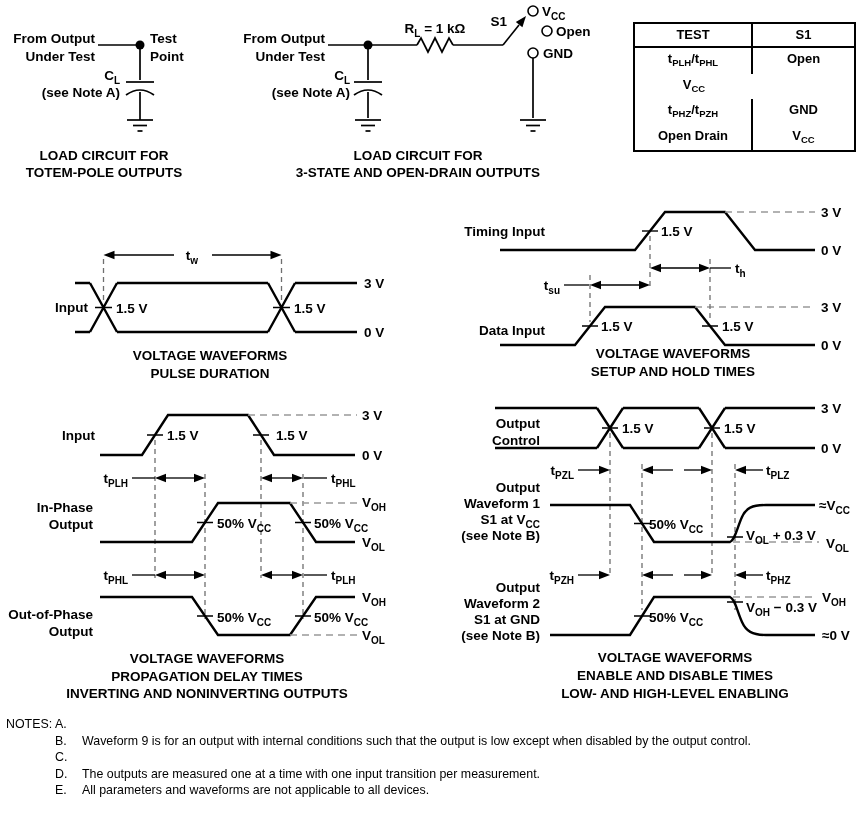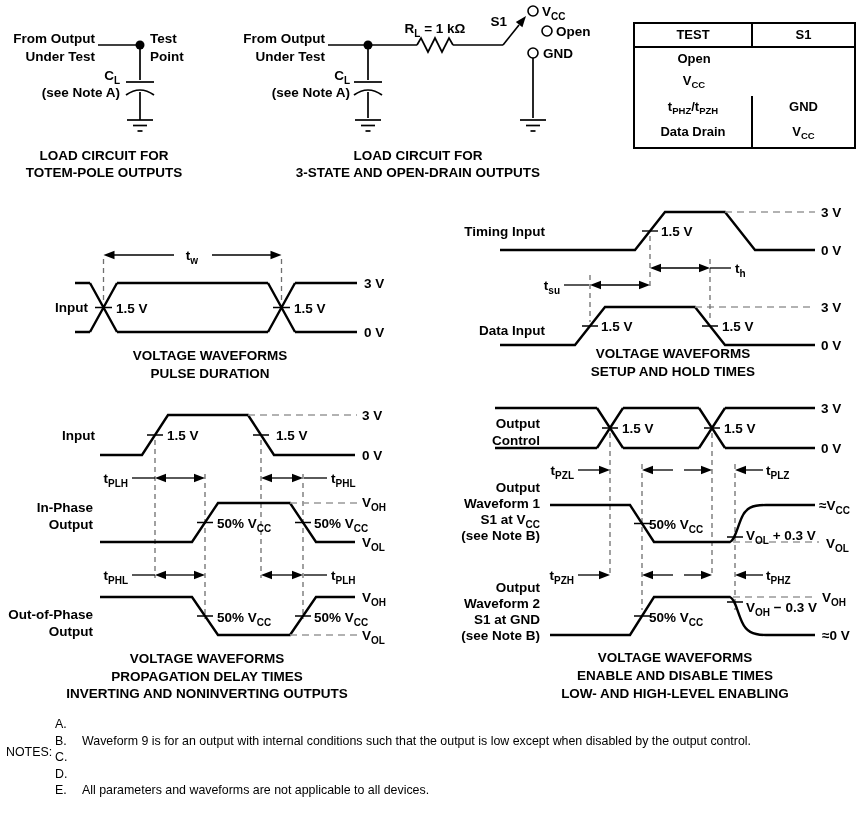--- a/index.html
+++ b/index.html
@@ -22,21 +22,21 @@
   .ti-table { position:absolute; left:633px; top:22px; width:219px; border:2px solid #000;
               font-weight:bold; font-size:13px; }
   .ti-row { display:grid; grid-template-columns:118px 1fr; }
   .ti-hdr { border-bottom:2px solid #000; }
   .ti-cell { text-align:center; padding:2px 0 3px 0; line-height:17px; }
   .ti-c1 { border-right:2px solid #000; }
   .ti-table sub { font-size:9.5px; vertical-align:-2.5px; }
 
   
   .notes { position:absolute; left:6px; top:716px; width:852px; font-size:12.4px; color:#000; }
-  .notes-label { position:absolute; left:0; top:0; line-height:16.5px;margin-top:28px; }
+  .notes-label { position:absolute; left:0; top:0; line-height:16.5px; }
   .note-row { display:flex; padding-left:49px; line-height:16.5px; white-space:nowrap; }
   .note-letter { width:27px; flex:none; }
   .note-text sub { font-size:9px; vertical-align:-2px; }
 </style>
 </head>
 <body>
 
 <div id="page">
 
   <svg style="left:0;top:0" width="230" height="195" viewBox="0 0 230 195">
@@ -105,31 +105,32 @@
     <text x="188" y="160" text-anchor="middle">LOAD CIRCUIT FOR</text>
     <text x="188" y="177" text-anchor="middle">3-STATE AND OPEN-DRAIN OUTPUTS</text>
   </svg>
 
   <div class="ti-table">
     <div class="ti-row ti-hdr">
       <div class="ti-cell ti-c1">TEST</div>
       <div class="ti-cell">S1</div>
     </div>
     <div class="ti-row">
+      <div class="ti-cell ti-c1">t<sub>PLH</sub>/t<sub>PHL</sub></div>
       <div class="ti-cell">Open</div>
     </div>
     <div class="ti-row">
       <div class="ti-cell">V<sub>CC</sub></div>
     </div>
     <div class="ti-row">
       <div class="ti-cell ti-c1">t<sub>PHZ</sub>/t<sub>PZH</sub></div>
       <div class="ti-cell">GND</div>
     </div>
     <div class="ti-row">
-      <div class="ti-cell ti-c1">Data Drain</div>
+      <div class="ti-cell ti-c1">Open Drain</div>
       <div class="ti-cell">V<sub>CC</sub></div>
     </div>
   </div>
 
   <svg style="left:0;top:195px" width="430" height="195" viewBox="0 0 430 195">
     <g>
       <path class="wf" d="M75,88 H90 M75,137 H90"></path>
       <path class="wf" d="M90,137 L117,88 M90,88 L117,137"></path>
       <path class="wf" d="M117,88 H268 M117,137 H268"></path>
       <path class="wf" d="M268,88 L295,137 M268,137 L295,88"></path>
@@ -340,20 +341,21 @@
       <span class="note-text">Waveform 9 is for an output with internal conditions such that the output is low except when disabled by the output control.</span>
     </div>
     <div class="note-row">
       <span class="note-letter"></span>
     </div>
     <div class="note-row">
       <span class="note-letter">C.</span>
     </div>
     <div class="note-row">
       <span class="note-letter">D.</span>
+      <span class="note-text">The outputs are measured one at a time with one input transition per measurement.</span>
     </div>
     <div class="note-row">
       <span class="note-letter">E.</span>
       <span class="note-text">All parameters and waveforms are not applicable to all devices.</span>
     </div>
   </div>
 
 </div>
 
 </body></html>

